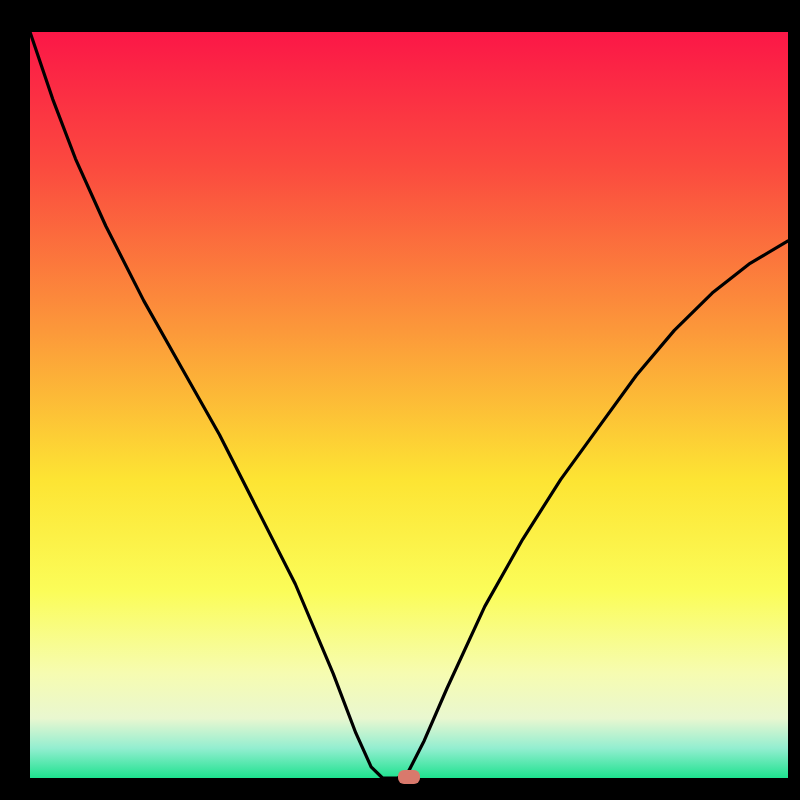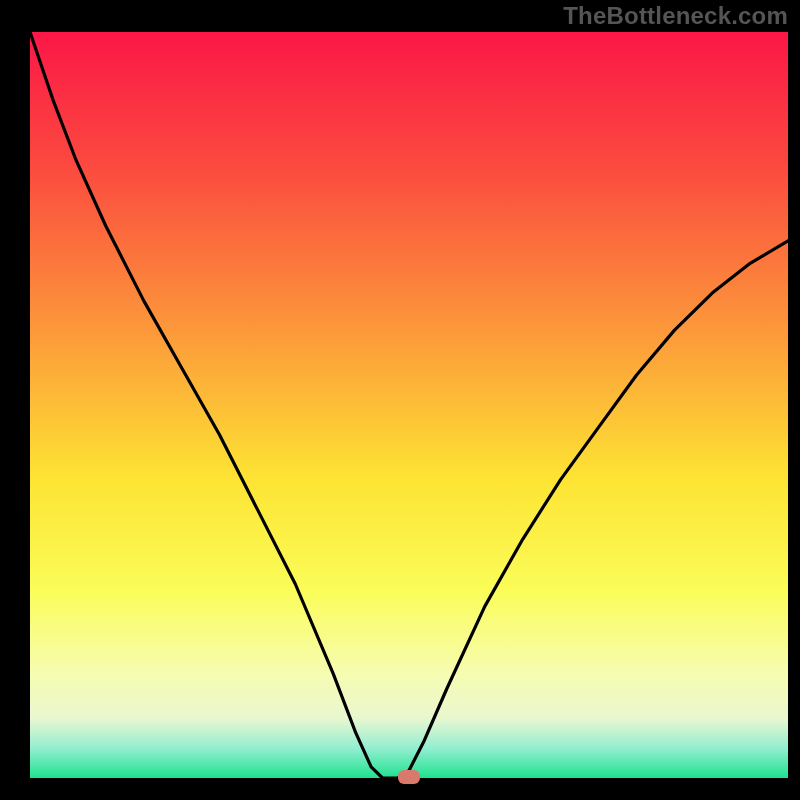--- a/index.html
+++ b/index.html
@@ -27,21 +27,20 @@
     z-index: 10;
   }
   svg {
     display: block;
   }
 </style>
 </head>
 <body>
 
 <div class="chart-wrap">
-  <div class="watermark">TheBottleneck.com</div>
   <svg id="chart-svg" width="800" height="800" viewBox="0 0 800 800">
     <defs>
       <linearGradient id="bg-grad" x1="0" y1="0" x2="0" y2="1">
           <stop offset="0%" stop-color="#fb1747"></stop>
           <stop offset="18%" stop-color="#fb4a3f"></stop>
           <stop offset="40%" stop-color="#fc983a"></stop>
           <stop offset="60%" stop-color="#fde433"></stop>
           <stop offset="75%" stop-color="#fbfd59"></stop>
           <stop offset="86%" stop-color="#f6fcb1"></stop>
           <stop offset="92%" stop-color="#e9f7d0"></stop>

